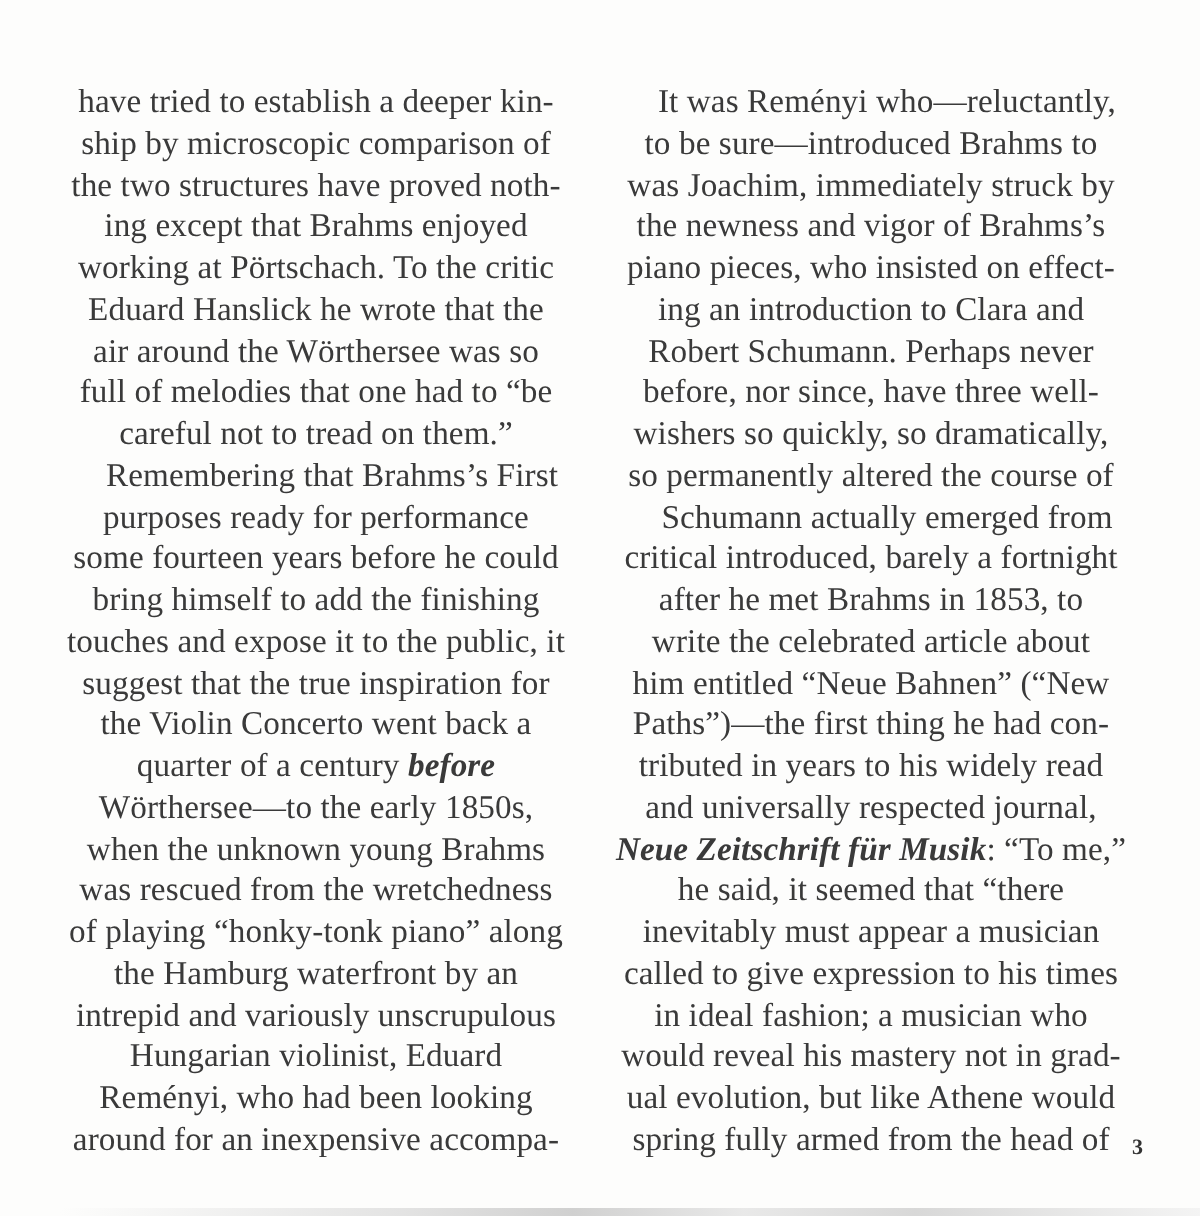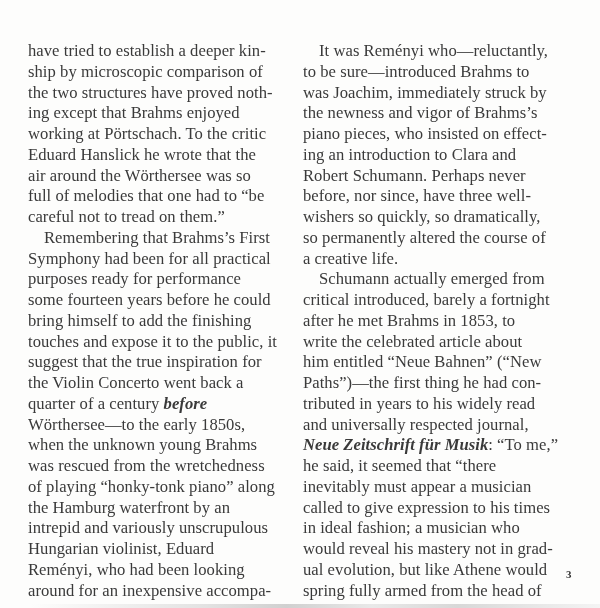--- a/index.html
+++ b/index.html
@@ -3,21 +3,21 @@
 <meta charset="utf-8">
 <style>
   html, body { margin: 0; padding: 0; }
   body {
     width: 600px; height: 608px; overflow: hidden;
     background: #fdfdfc;
     position: relative;
     font-family: "Liberation Serif", "DejaVu Serif", serif;
     color: #3a3a3a;
   }
-  .page { position: absolute; left: 0; top: 0; width: 600px; height: 432px; }
+  .page { position: absolute; left: 0; top: 0; width: 600px; height: 432px; text-align: center; }
   .col { position: absolute; top: 41px; }
   .col-left { left: 28px; width: 260px; }
   .col-right { left: 303px; width: 265px; }
   .line {
     font-size: 16.6px;
     line-height: 20.75px;
     height: 20.75px;
     white-space: nowrap;
     letter-spacing: 0.05px;
   }
@@ -41,21 +41,20 @@
       <div class="line"><span>have tried to establish a deeper kin-</span></div>
       <div class="line"><span>ship by microscopic comparison of</span></div>
       <div class="line"><span>the two structures have proved noth-</span></div>
       <div class="line"><span>ing except that Brahms enjoyed</span></div>
       <div class="line"><span>working at Pörtschach.  To the critic</span></div>
       <div class="line"><span>Eduard Hanslick he wrote that the</span></div>
       <div class="line"><span>air around the Wörthersee was so</span></div>
       <div class="line"><span>full of melodies that one had to “be</span></div>
       <div class="line"><span>careful not to tread on them.”</span></div>
       <div class="line indent"><span>Remembering that Brahms’s First</span></div>
-      <div class="line"><span>Symphony had been for all practical</span></div>
       <div class="line"><span>purposes ready for performance</span></div>
       <div class="line"><span>some fourteen years before he could</span></div>
       <div class="line"><span>bring himself to add the finishing</span></div>
       <div class="line"><span>touches and expose it to the public, it</span></div>
       <div class="line"><span>suggest that the true inspiration for</span></div>
       <div class="line"><span>the Violin Concerto went back a</span></div>
       <div class="line"><span>quarter of a century </span><em>before</em></div>
       <div class="line"><span>Wörthersee—to the early 1850s,</span></div>
       <div class="line"><span>when the unknown young Brahms</span></div>
       <div class="line"><span>was rescued from the wretchedness</span></div>
@@ -70,21 +69,20 @@
       <div class="line indent"><span>It was Reményi who—reluctantly,</span></div>
       <div class="line"><span>to be sure—introduced Brahms to</span></div>
       <div class="line"><span>was Joachim, immediately struck by</span></div>
       <div class="line"><span>the newness and vigor of Brahms’s</span></div>
       <div class="line"><span>piano pieces, who insisted on effect-</span></div>
       <div class="line"><span>ing an introduction to Clara and</span></div>
       <div class="line"><span>Robert Schumann.  Perhaps never</span></div>
       <div class="line"><span>before, nor since, have three well-</span></div>
       <div class="line"><span>wishers so quickly, so dramatically,</span></div>
       <div class="line"><span>so permanently altered the course of</span></div>
-      <div class="line"><span>a creative life.</span></div>
       <div class="line indent"><span>Schumann actually emerged from</span></div>
       <div class="line"><span>critical introduced, barely a fortnight</span></div>
       <div class="line"><span>after he met Brahms in 1853, to</span></div>
       <div class="line"><span>write the celebrated article about</span></div>
       <div class="line"><span>him entitled “Neue Bahnen” (“New</span></div>
       <div class="line"><span>Paths”)—the first thing he had con-</span></div>
       <div class="line"><span>tributed in years to his widely read</span></div>
       <div class="line"><span>and universally respected journal,</span></div>
       <div class="line"><em>Neue Zeitschrift für Musik</em><span>: “To me,”</span></div>
       <div class="line"><span>he said, it seemed that “there</span></div>

